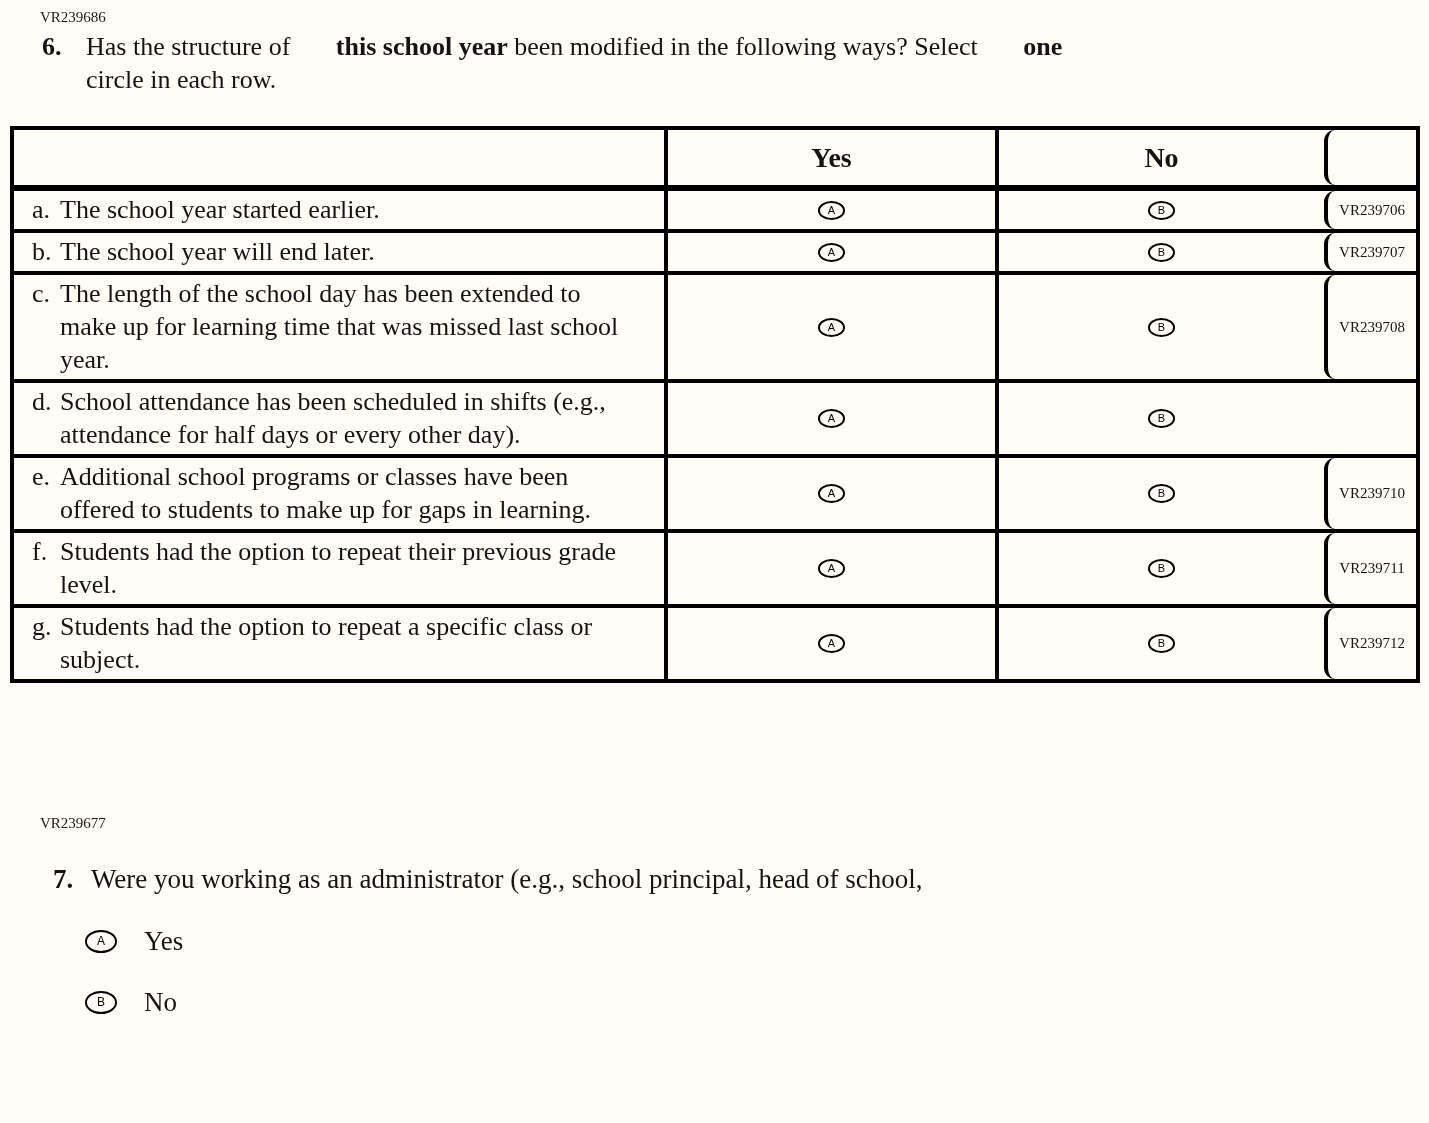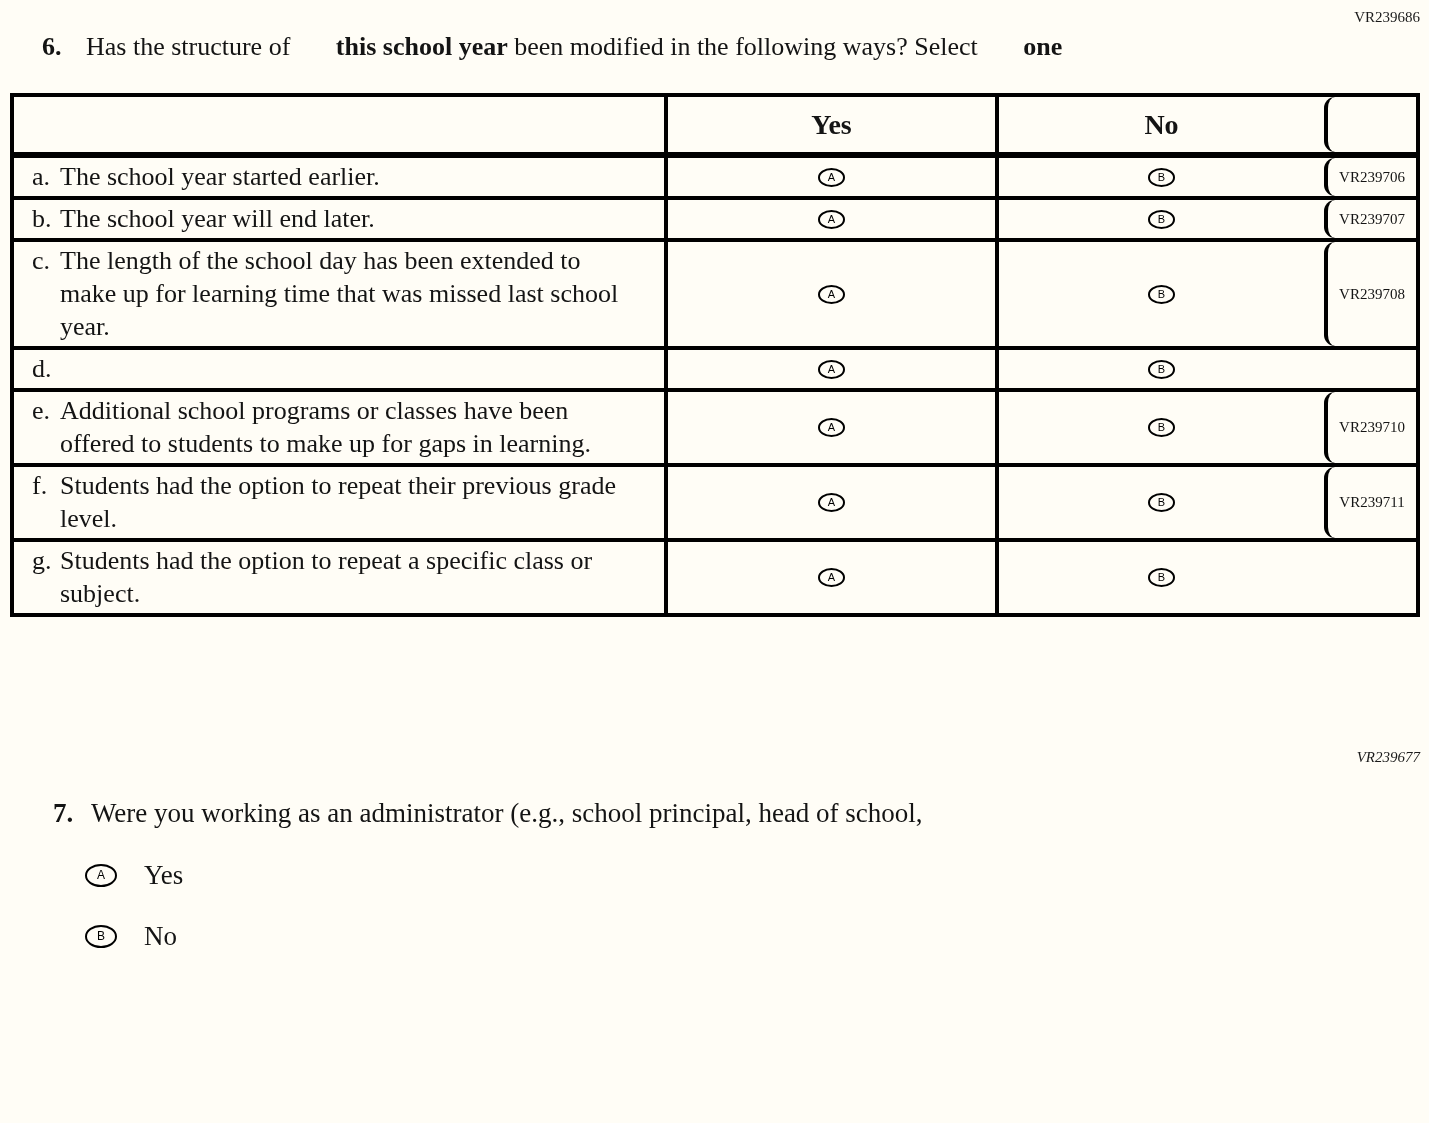--- a/index.html
+++ b/index.html
@@ -6,23 +6,23 @@
   html, body { width: 1429px; }
   body {
     height: 1123px;
     background: #fffdf6;
     color: #141414;
     font-family: "Liberation Serif", "DejaVu Serif", serif;
     overflow: hidden;
     position: relative;
   }
   .vr-code { font-size: 15px; color: #1a1a1a; }
-  .vr-row { text-align: right; padding-right: 9px; height: 18px; line-height: 18px; }
+  .vr-row { text-align: left; padding-right: 9px; height: 18px; line-height: 18px; margin-left: 40px; }
   .vr-row.first { margin-top: 8px; }
-  .vr-row.second { margin-top: 131px; font-style: italic; }
+  .vr-row.second { margin-top: 131px; }
 
   .question { display: flex; }
   .q6 { margin: 4px 0 0 42px; font-size: 26px; line-height: 33px; }
   .q6 .qnum { font-weight: bold; width: 44px; flex: none; }
   .q7 { margin: 30px 0 0 53px; font-size: 27px; line-height: 34px; }
   .q7 .qnum { font-weight: bold; width: 38px; flex: none; }
   .qline { white-space: nowrap; }
   .b { font-weight: bold; margin-left: 39px; }
 
   .qtable {
@@ -71,20 +71,21 @@
 <body>
 
 <div class="vr-row first">
   <span class="vr-code">VR239686</span>
 </div>
 
 <div class="question q6">
   <div class="qnum">6.</div>
   <div class="qtext">
     <div class="qline"><span>Has the structure of </span><span class="b">this school year</span><span> been modified in the following ways? Select </span><span class="b">one</span></div>
+    <div class="qline">circle in each row.</div>
   </div>
 </div>
 
 <div class="qtable">
   <div class="thead">
     <div class="cell c-stem"></div>
     <div class="cell c-yes">Yes</div>
     <div class="cell c-no">No</div>
     <div class="cell c-vr"></div>
   </div>
@@ -140,20 +141,21 @@
       <span class="bubble">
           <span>B</span>
         </span>
     </div>
     <div class="cell c-vr">VR239708</div>
   </div>
 
   <div class="trow">
     <div class="cell c-stem">
       <span class="letter">d.</span>
+      <span class="stem-text">School attendance has been scheduled in shifts (e.g., attendance for half days or every other day).</span>
     </div>
     <div class="cell c-yes">
       <span class="bubble">
           <span>A</span>
         </span>
     </div>
     <div class="cell c-no">
       <span class="bubble">
           <span>B</span>
         </span>
@@ -204,20 +206,21 @@
     <div class="cell c-yes">
       <span class="bubble">
           <span>A</span>
         </span>
     </div>
     <div class="cell c-no">
       <span class="bubble">
           <span>B</span>
         </span>
     </div>
+    <div class="cell c-vr">VR239712</div>
   </div>
 </div>
 
 <div class="vr-row second">
   <span class="vr-code">VR239677</span>
 </div>
 
 <div class="question q7">
   <div class="qnum">7.</div>
   <div class="qtext">

